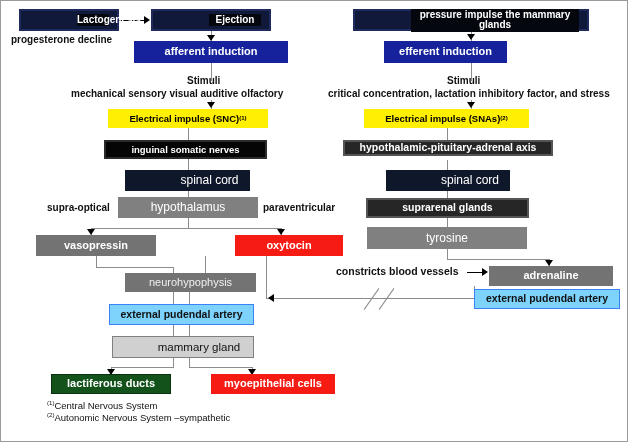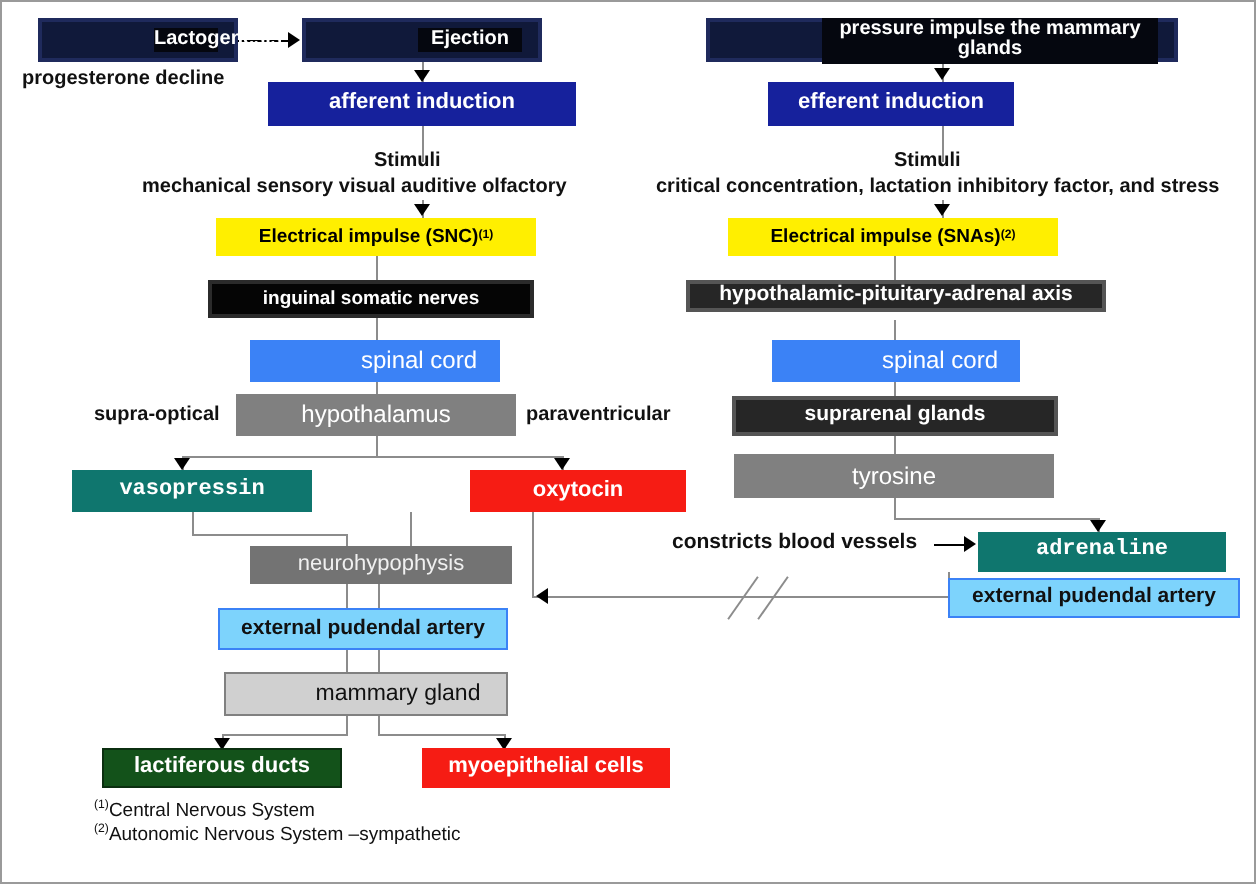--- a/index.html
+++ b/index.html
@@ -26,27 +26,27 @@
   
   .b-navyframe{ background:#10193a; border:2px solid #1f2a5c; color:#ffffff;padding-left:48px; }
   .b-navyframe .inner{
     background:#05070f;
     width:calc(100% - 16px);
     padding:1px 0;
   }
   .b-blue{ background:#16219c; color:#ffffff; }
   .b-yellow{ background:#ffef00; color:#000000; }
   .b-black{ background:#050505; border:2px solid #2b2b2b; color:#ffffff; }
-  .b-darkgray{ background:#3b82f6; color:#ffffff;padding-left:44px; }
+  .b-darkgray{ background:#0f172a; color:#ffffff;padding-left:44px; }
   .b-darkgray2{ background:#262626; border:2px solid #555555; color:#ffffff; }
   .b-midgray{ background:#808080; color:#ffffff; }
   .b-midgray2{ background:#737373; color:#f0f0f0; }
   .b-gray{ background:#7dd3fc; border:1px solid #3b82f6; color:#111111;text-align:right; }
   .b-lightgray{ background:#d0d0d0; border:1px solid #808080; color:#111111; }
-  .b-green{ background:#0f766e; color:#ffffff;font-family:Liberation Mono, monospace; }
+  .b-green{ background:#737373; color:#ffffff; }
   .b-green2{ background:#13521a; border:1px solid #0b2f10; color:#ffffff; }
   .b-red{ background:#f61c14; color:#ffffff;margin-left:21px; }
   .note{
     position:absolute;
     color:#111111;
     font-weight:normal;
     white-space:nowrap;
     z-index:6;
     font-family:"Liberation Sans", sans-serif;
   }

